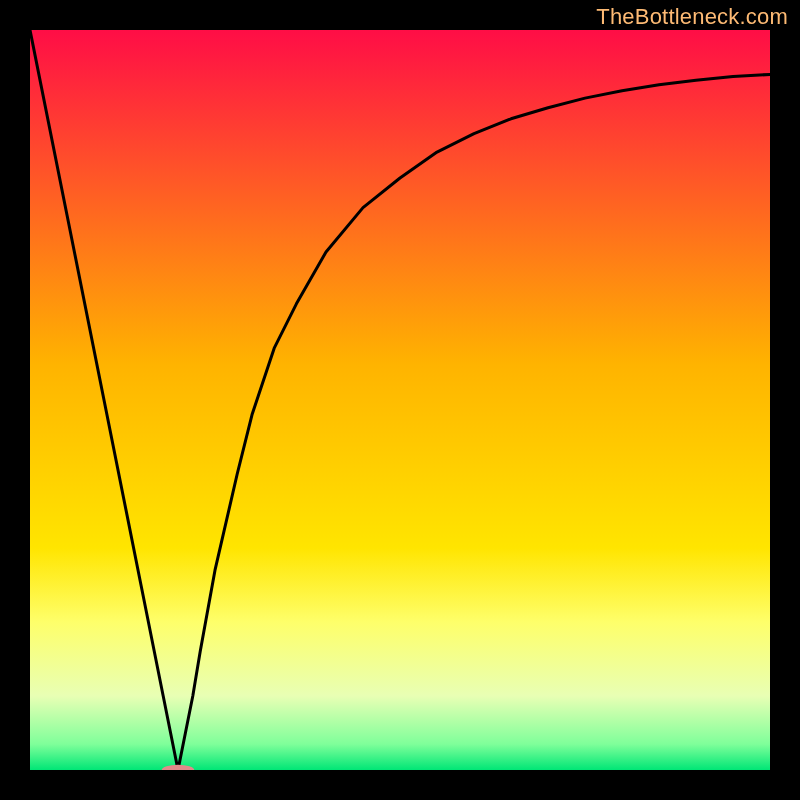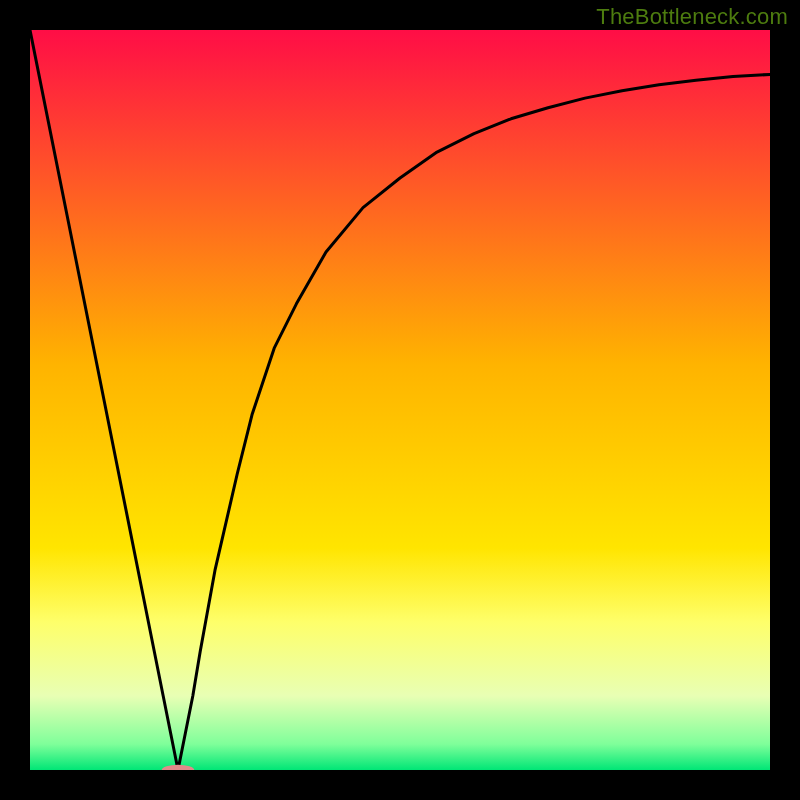--- a/index.html
+++ b/index.html
@@ -8,21 +8,21 @@
     width: 800px;
     height: 800px;
     background: #000;
     font-family: Arial, Helvetica, sans-serif;
     overflow: hidden;
   }
   .attribution {
     position: absolute;
     top: 4px;
     right: 12px;
-    color: #4d7c0f;
+    color: #fdba74;
     font-size: 22px;
     font-weight: 500;
     letter-spacing: 0.2px;
     z-index: 10;
   }
   .plot-wrap {
     position: absolute;
     left: 30px;
     top: 30px;
     width: 740px;

